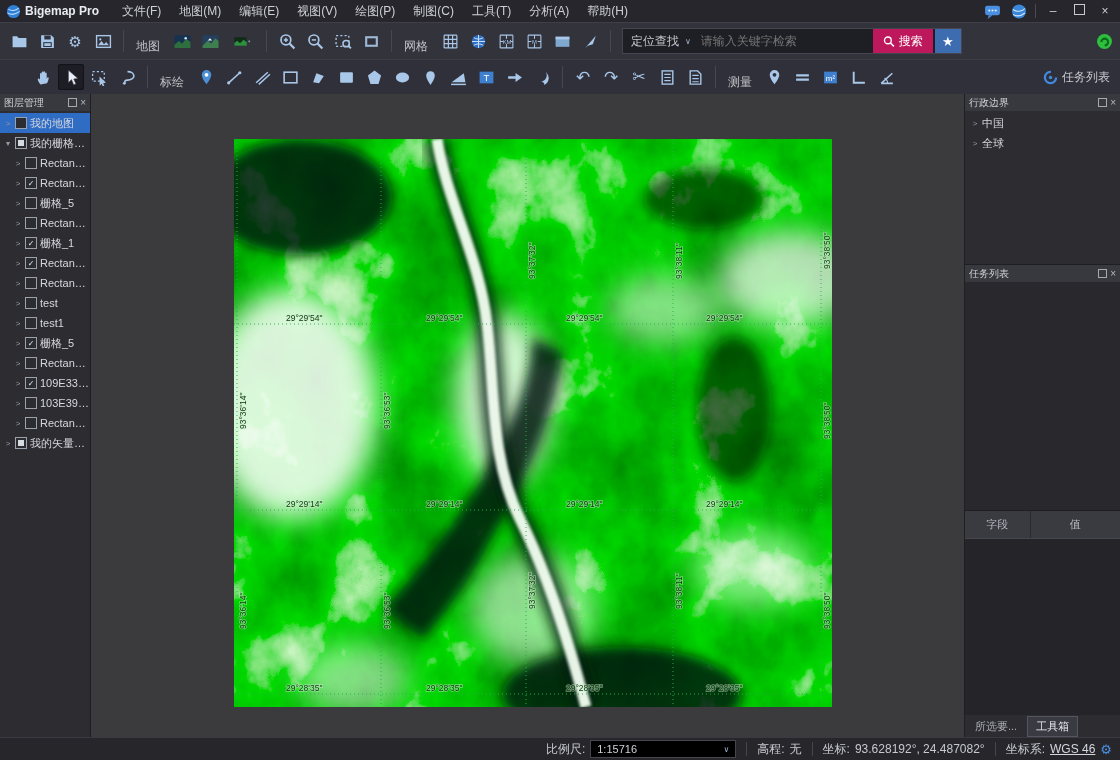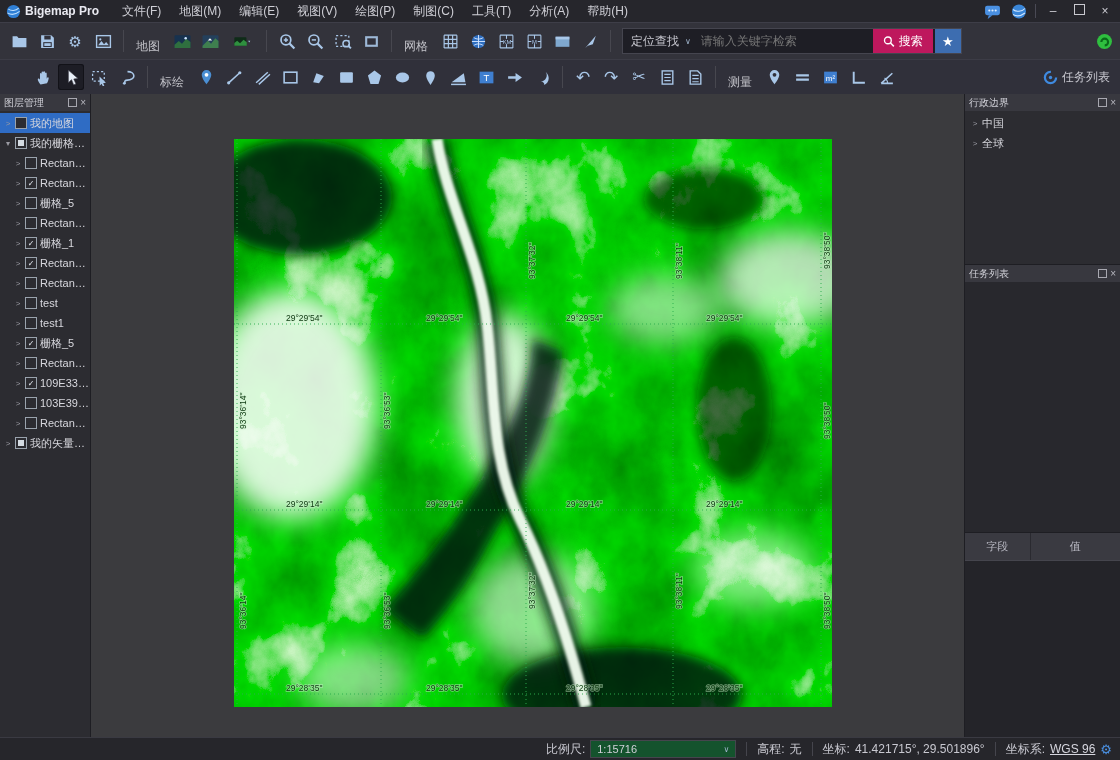--- a/index.html
+++ b/index.html
@@ -65,21 +65,21 @@
   .attr-col-value{width:58%;}
   .attr-body{height:176px;flex:0 0 auto;background:#242429;border-top:1px solid #45454d;}
   .sel-status{height:24px;flex:0 0 auto;display:flex;align-items:center;color:#c4c4cc;font-size:11px;padding:0 6px;background:#2c2c31;border-bottom:1px solid #45454d;}
   .dock-tabs{height:22px;flex:0 0 auto;display:flex;align-items:center;background:#2c2c31;gap:2px;padding:0 2px;}
   .dock-tab{font-size:11px;color:#ababb4;padding:2px 8px;}
   .dock-tab.active{color:#e6e6ee;background:#3a3a42;border:1px solid #55555f;}
   
   .statusbar{height:22px;flex:0 0 auto;background:#26262b;border-top:1px solid #3a3a42;display:flex;align-items:center;font-size:12px;color:#c8c8d0;padding:0 8px;gap:10px;}
   .status-spacer{flex:1 1 auto;}
   .vsep{width:1px;height:14px;background:#45454d;}
-  .scale-select{display:flex;align-items:center;justify-content:space-between;width:132px;height:16px;background:#14532d;border:1px solid #45454d;font-size:11px;color:#d0d0d8;padding:0 6px;}
+  .scale-select{display:flex;align-items:center;justify-content:space-between;width:132px;height:16px;background:#000000;border:1px solid #45454d;font-size:11px;color:#d0d0d8;padding:0 6px;}
   .crs-value{text-decoration:underline;color:#d6d6de;}
   .status-gear{color:#4a90e2;font-size:13px;}
   .sb-group{display:flex;align-items:center;gap:5px;white-space:nowrap;}
   
   .gl{stroke:#2fae4e;stroke-width:1;stroke-dasharray:1 3;opacity:.95;}
   .glabel{font-size:8.5px;fill:#0c380f;paint-order:stroke;stroke:#cdf0cd;stroke-width:1.4px;stroke-opacity:.55;font-family:"Liberation Sans",sans-serif;}
 </style>
 </head>
 <body>
 
@@ -729,20 +729,24 @@
         <span class="panel-title">任务列表</span>
         <span class="ph-float"></span>
         <span class="ph-close">×</span>
       </div>
       <div class="sel-empty"></div>
       <div class="attr-header">
         <div class="attr-col-field">字段</div>
         <div class="attr-col-value">值</div>
       </div>
       <div class="attr-body"></div>
+      <div class="dock-tabs">
+        <span class="dock-tab">所选要...</span>
+        <span class="dock-tab active">工具箱</span>
+      </div>
     </div>
   </div>
 </div>
 
 <div class="statusbar">
   <span class="status-spacer"></span>
   <span class="sb-group">
     <span>比例尺:</span>
     <span class="scale-select">
       <span>1:15716</span>
@@ -750,21 +754,21 @@
     </span>
   </span>
   <span class="vsep"></span>
   <span class="sb-group">
     <span>高程:</span>
     <span>无</span>
   </span>
   <span class="vsep"></span>
   <span class="sb-group">
     <span>坐标:</span>
-    <span>41.421715°, 29.501896°</span>
+    <span>93.628192°, 24.487082°</span>
   </span>
   <span class="vsep"></span>
   <span class="sb-group">
     <span>坐标系:</span>
-    <span class="crs-value">WGS 96</span>
+    <span class="crs-value">WGS 46</span>
     <span class="status-gear">⚙</span>
   </span>
 </div>
 
 </body></html>

